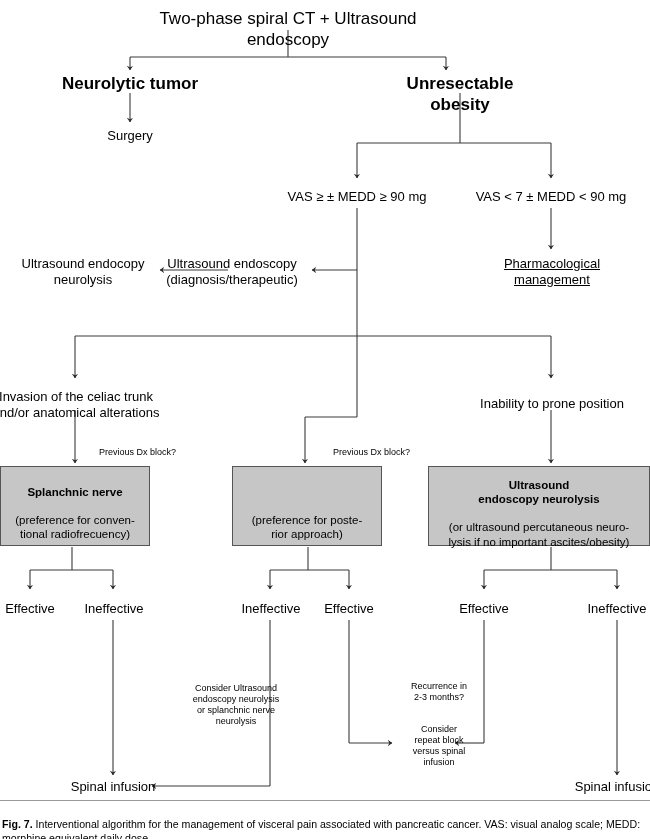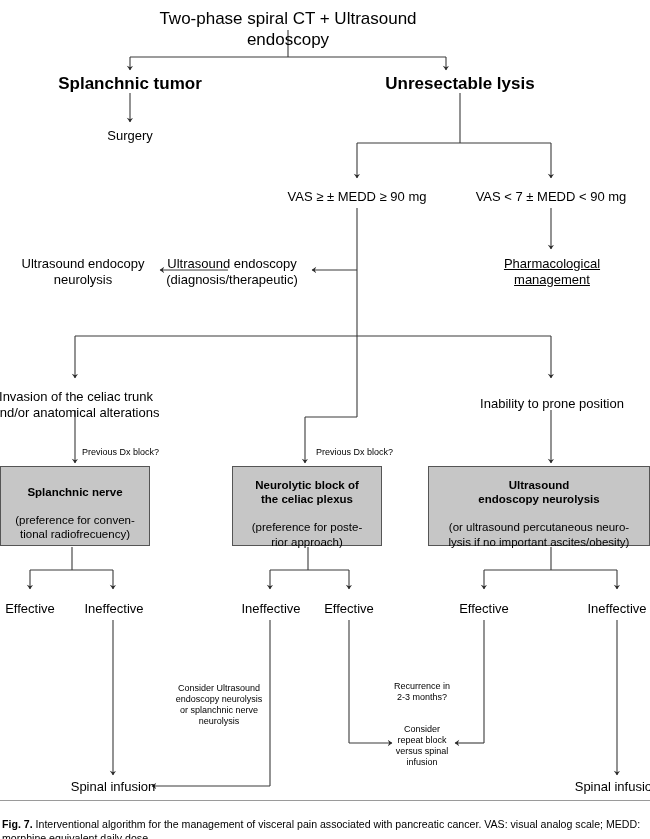--- a/index.html
+++ b/index.html
@@ -1,21 +1,21 @@
 <!DOCTYPE html>
 <html><head>
 <meta charset="utf-8">
 <style>
   html,body{margin:0;padding:0;background:#ffffff;}
   body{width:650px;height:839px;font-family:"Liberation Sans",sans-serif;color:#000;position:relative;overflow:hidden;}
   #flow{position:absolute;left:0;top:0;width:650px;height:800px;}
   .lbl{position:absolute;text-align:center;line-height:1.22;white-space:pre-line;}
   .t14{font-size:17px;}
   .t13{font-size:13px;}
-  .t9{font-size:9px;}
+  .t9{font-size:9px;margin-left:17px;}
   .bold{font-weight:bold;}
   .gbox{position:absolute;background:#c6c6c6;border:1px solid #555;box-sizing:border-box;
         display:flex;align-items:center;justify-content:center;text-align:center;
         font-size:11.5px;line-height:1.24;white-space:pre-line;}
   .gbox b{font-weight:bold;}
   .caption{position:absolute;left:0;top:800px;width:650px;font-size:10.6px;line-height:1.35;
            padding-top:17px;box-sizing:border-box;}
   .caption .rule{position:absolute;left:0;top:0;width:650px;height:1px;background:#9a9a9a;}
   .caption .ctext{padding:0 2px;}
   .caption .ctext b{font-weight:bold;}
@@ -93,23 +93,23 @@
 
       <path d="M484,620 L484,743"></path>
       <path d="M484,743 L455,743" marker-end="url(#ahl)"></path>
 
       <path d="M617,620 L617,775" marker-end="url(#ah)"></path>
     </g>
   </svg>
 
   <div class="lbl t14" style="left:154px;top:9px;width:268px;">Two-phase spiral CT + Ultrasound endoscopy</div>
 
-  <div class="lbl t14 bold" style="left:55px;top:74px;width:150px;">Splanchnic tumor</div>
+  <div class="lbl t14 bold" style="left:55px;top:74px;width:150px;">Neurolytic tumor</div>
 
-  <div class="lbl t14 bold" style="left:381px;top:74px;width:158px;">Unresectable lysis</div>
+  <div class="lbl t14 bold" style="left:381px;top:74px;width:158px;">Unresectable obesity</div>
 
   <div class="lbl t13" style="left:85px;top:128px;width:90px;">Surgery</div>
 
   <div class="lbl t13" style="left:272px;top:189px;width:170px;">VAS ≥ ± MEDD ≥ 90 mg</div>
 
   <div class="lbl t13" style="left:466px;top:189px;width:170px;">VAS &lt; 7 ± MEDD &lt; 90 mg</div>
 
   <div class="lbl t13" style="left:146px;top:256px;width:172px;">Ultrasound endoscopy
 (diagnosis/therapeutic)</div>
 
@@ -131,22 +131,21 @@
   <div class="gbox" style="left:0px;top:466px;width:150px;height:80px;">
     <div>
       <b>Splanchnic nerve</b><br>
       <span style="white-space:pre-line;">(preference for conven-
 tional radiofrecuency)</span>
     </div>
   </div>
 
   <div class="gbox" style="left:232px;top:466px;width:150px;height:80px;">
     <div>
-      <b style="white-space:pre-line;">Neurolytic block of
-the celiac plexus</b><br>
+      <br>
       <span style="white-space:pre-line;">(preference for poste-
 rior approach)</span>
     </div>
   </div>
 
   <div class="gbox" style="left:428px;top:466px;width:222px;height:80px;">
     <div>
       <b style="white-space:pre-line;">Ultrasound
 endoscopy neurolysis</b><br>
       <span style="white-space:pre-line;">(or ultrasound percutaneous neuro-

